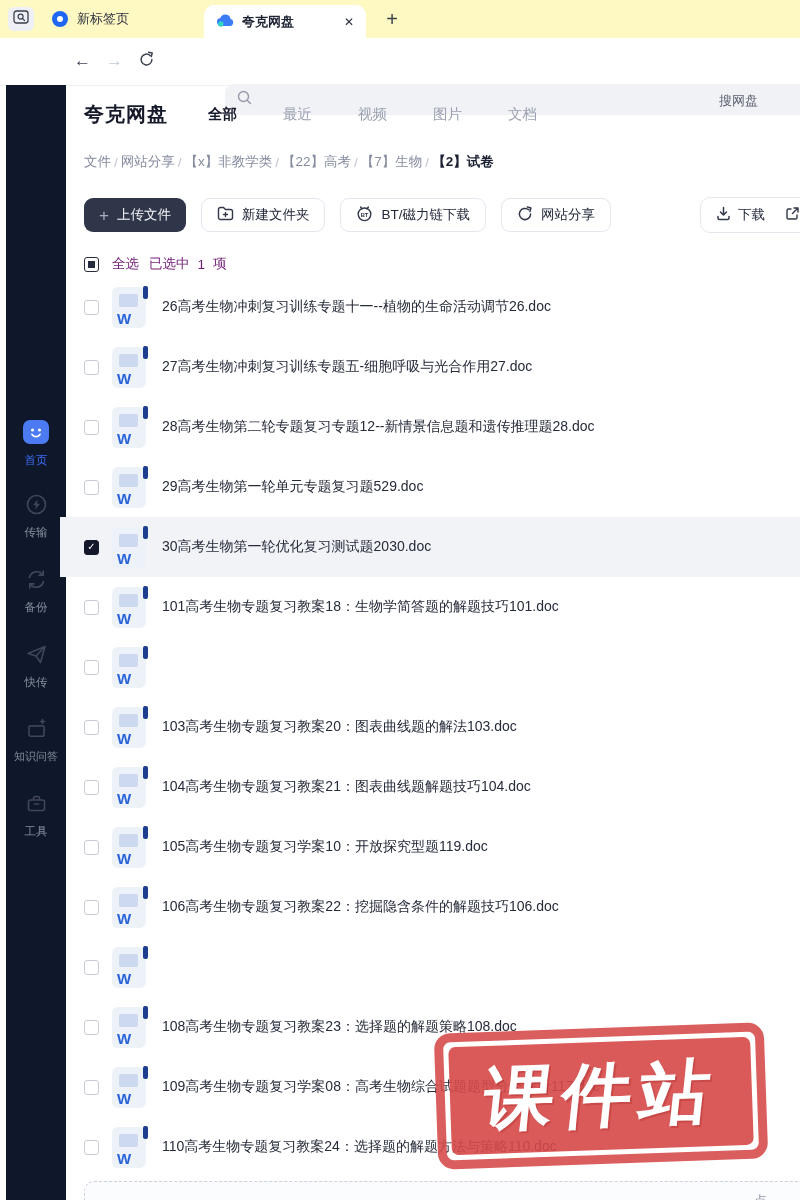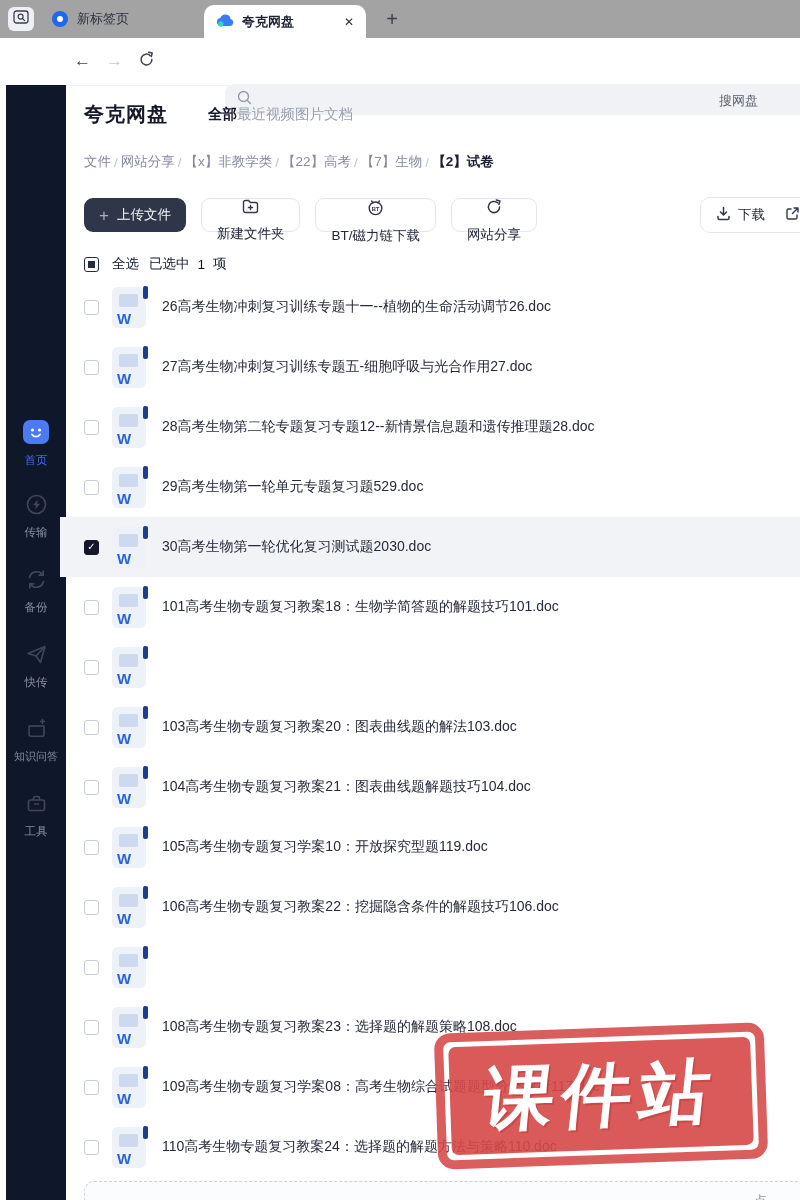--- a/index.html
+++ b/index.html
@@ -3,21 +3,21 @@
 <meta charset="utf-8">
 <title>夸克网盘</title>
 <style>
   html,body{margin:0;padding:0;}
   body{
     width:800px;height:1200px;position:relative;overflow:hidden;background:#fff;
     font-family:"Liberation Sans","DejaVu Sans",sans-serif;color:#262b3a;
     -webkit-font-smoothing:antialiased;
   }
   
-  .browser-bar{position:absolute;left:0;top:0;width:800px;height:38px;background:#a3a3a3;}
+  .browser-bar{position:absolute;left:0;top:0;width:800px;height:38px;background:#fef9c3;}
   .ws-btn{position:absolute;left:8px;top:7px;width:26px;height:24px;background:#eef0f6;border-radius:6px;display:flex;align-items:center;justify-content:center;}
   .tab-inactive{position:absolute;left:42px;top:0;height:38px;display:flex;align-items:center;gap:9px;padding:0 10px;font-size:13px;color:#2c3140;}
   .logo-circle{width:16px;height:16px;border-radius:50%;background:#1f66f2;position:relative;}
   .logo-circle::after{content:"";position:absolute;left:5px;top:5px;width:6px;height:6px;border-radius:50%;background:#fff;}
   .tab-active{position:absolute;left:204px;top:5px;width:162px;height:33px;background:#fff;border-radius:10px 10px 0 0;display:flex;align-items:center;gap:8px;padding:0 12px;box-sizing:border-box;font-size:13px;color:#1f2434;font-weight:bold;}
   .tab-close{margin-left:auto;font-size:12px;color:#2a2f3e;font-weight:normal;cursor:default;}
   .newtab-btn{position:absolute;left:378px;top:5px;width:28px;height:28px;display:flex;align-items:center;justify-content:center;font-size:20px;color:#3a3f4c;}
   
   .toolbar{position:absolute;left:0;top:38px;width:800px;height:47px;background:#fff;border-bottom:1px solid #f0f1f5;}
   .nav-ico{position:absolute;top:12px;font-size:17px;line-height:22px;color:#3e4450;}
@@ -29,34 +29,34 @@
   
   .sidebar{position:absolute;left:6px;top:85px;width:60px;height:1115px;background:#0f172a;}
   .side-item{position:absolute;left:0;width:60px;display:flex;flex-direction:column;align-items:center;gap:5px;}
   .side-item .lbl{font-size:11.5px;color:#868c9d;white-space:nowrap;}
   .side-item.active .lbl{color:#3d6bf2;}
   .side-item.small .lbl{font-size:11px;}
   
   .main{position:absolute;left:60px;top:85px;width:740px;}
   .header-row{display:flex;align-items:center;padding:16px 0 0 24px;height:26px;}
   .page-title{font-size:20px;font-weight:bold;color:#15192a;letter-spacing:1px;}
-  .cat-tabs{display:flex;margin-left:40px;font-size:14.5px;color:#9aa0b0;}
+  .cat-tabs{display:flex;gap:46px;margin-left:40px;font-size:14.5px;color:#9aa0b0;}
   .cat-tab.active{color:#15192a;font-weight:bold;}
   .breadcrumb{display:flex;align-items:center;gap:3px;margin-top:26px;padding-left:24px;font-size:13.5px;color:#868ca0;height:18px;}
   .breadcrumb .sep{color:#bfc3cf;}
   .breadcrumb .crumb.current{color:#1b2032;font-weight:bold;}
   .actions-row{position:relative;display:flex;align-items:center;margin-top:26px;padding-left:24px;height:36px;}
   .btn{display:inline-flex;align-items:center;gap:8px;height:34px;padding:0 15px;border-radius:9px;font-size:13.5px;box-sizing:border-box;}
   .btn-primary{background:#303649;color:#f5f6f8;}
   .btn-primary .plus{color:#a9afba;font-size:17px;line-height:15px;}
-  .btn-light{background:#fff;border:1px solid #e4e6ee;color:#23283a;margin-left:15px;flex-direction:column;}
+  .btn-light{background:#fff;border:1px solid #e4e6ee;color:#23283a;margin-left:15px;}
   .right-group{position:absolute;left:640px;top:0;width:150px;height:36px;border:1px solid #e4e6ee;border-radius:10px;display:flex;align-items:center;gap:20px;padding:0 15px;box-sizing:border-box;font-size:13.5px;color:#23283a;}
   .rg-item{display:inline-flex;align-items:center;gap:7px;white-space:nowrap;}
   
-  .select-row{display:flex;align-items:center;margin-top:22px;padding-left:24px;height:18px;font-size:13.5px;color:#0f172a;text-align:center;}
+  .select-row{display:flex;align-items:center;margin-top:22px;padding-left:24px;height:18px;font-size:13.5px;color:#701a75;text-align:center;}
   .cb{width:15px;height:15px;border:1.5px solid #c8ccd6;border-radius:3px;background:#fff;box-sizing:border-box;flex:0 0 auto;display:flex;align-items:center;justify-content:center;}
   .cb.indet{border-color:#262b3d;position:relative;}
   .cb.indet::after{content:"";width:7px;height:7px;background:#262b3d;}
   .cb.checked{background:#15182b;border-color:#15182b;color:#fff;font-size:10px;line-height:1;}
   .select-row .t1{margin-left:13px;}
   .select-row .t2{margin-left:10px;}
   .select-row .t3{margin-left:8px;}
   .select-row .t4{margin-left:8px;}
   
   .file-list{margin-top:4px;}

